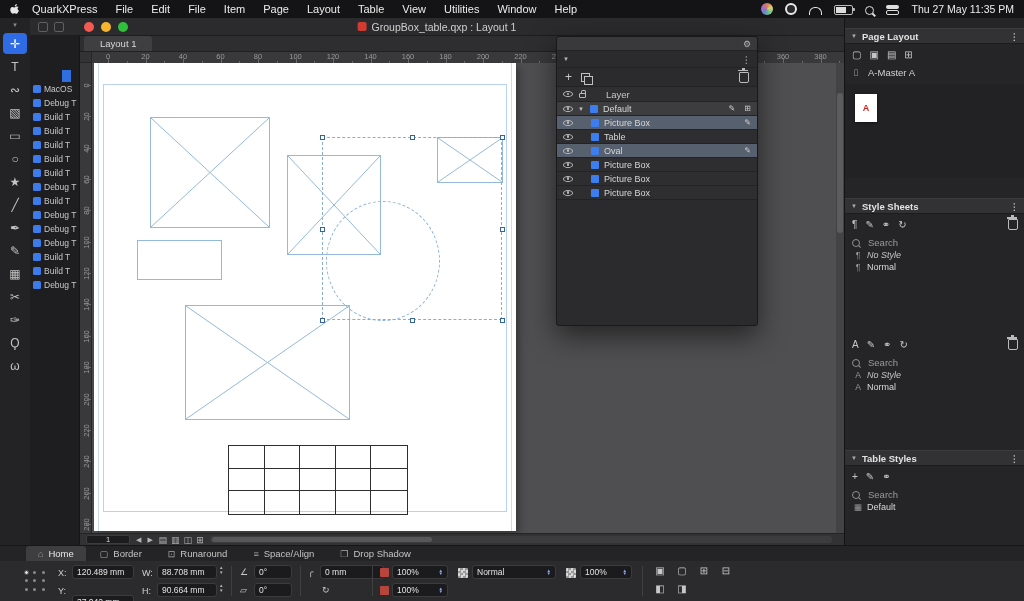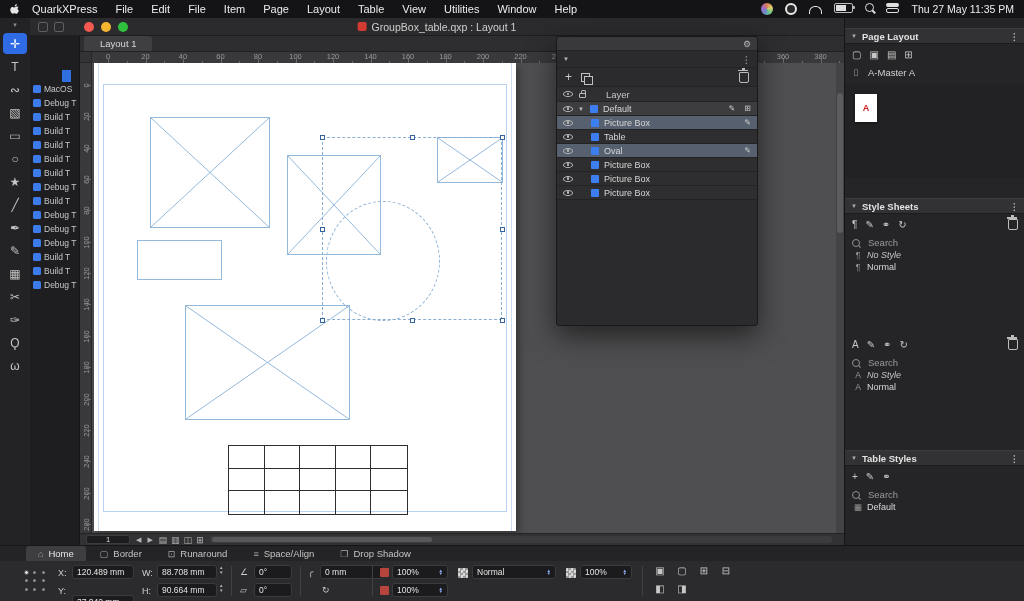--- a/index.html
+++ b/index.html
@@ -4,21 +4,21 @@
 <style>
   html,body{margin:0;padding:0}
   body{position:relative;width:1024px;height:601px;overflow:hidden;background:#39393b;
        font-family:"Liberation Sans",sans-serif;font-size:10px;color:#ddd}
   
   .menubar{position:absolute;left:0;top:0;width:1024px;height:18px;background:#141416;display:flex;
            align-items:center;padding:0 10px;color:#ececec;font-size:11px;z-index:50;box-sizing:border-box}
   .apple{margin-right:2px;display:flex}
   .mi{padding:0 9px;white-space:nowrap}
   .mi.b{font-weight:normal}
-  .menu-status{margin-left:auto;display:flex;align-items:flex-start;gap:12px}
+  .menu-status{margin-left:auto;display:flex;align-items:flex-end;gap:12px}
   .clock{font-size:10.5px;white-space:nowrap}
   .disc-ic{width:12px;height:12px;border-radius:50%;background:conic-gradient(#d97d55,#ddd06a,#6bc789,#6a86c9,#a86ac9,#d97d55)}
   .rec-ic{width:12px;height:12px;border-radius:50%;border:2px solid #e8e8e8;background:#2a2a2a;box-sizing:border-box}
   .phones{width:11px;height:7px;border:1.5px solid #e8e8e8;border-bottom:none;border-radius:6px 6px 0 0;margin-top:3px}
   .battery{width:17px;height:8px;border:1px solid #bbb;border-radius:2px;position:relative}
   .battery i{position:absolute;left:1px;top:1px;bottom:1px;width:10px;background:#ddd}
   .battery::after{content:"";position:absolute;right:-3px;top:2px;width:2px;height:3px;background:#bbb;border-radius:0 1px 1px 0}
   .magico{width:7px;height:7px;border:1.5px solid #e0e0e0;border-radius:50%;position:relative}
   .magico::after{content:"";position:absolute;width:4px;height:1.5px;background:#e0e0e0;transform:rotate(45deg);right:-3px;bottom:-1px}
   .cc{width:13px;height:10px;display:flex;flex-direction:column;gap:1px}

